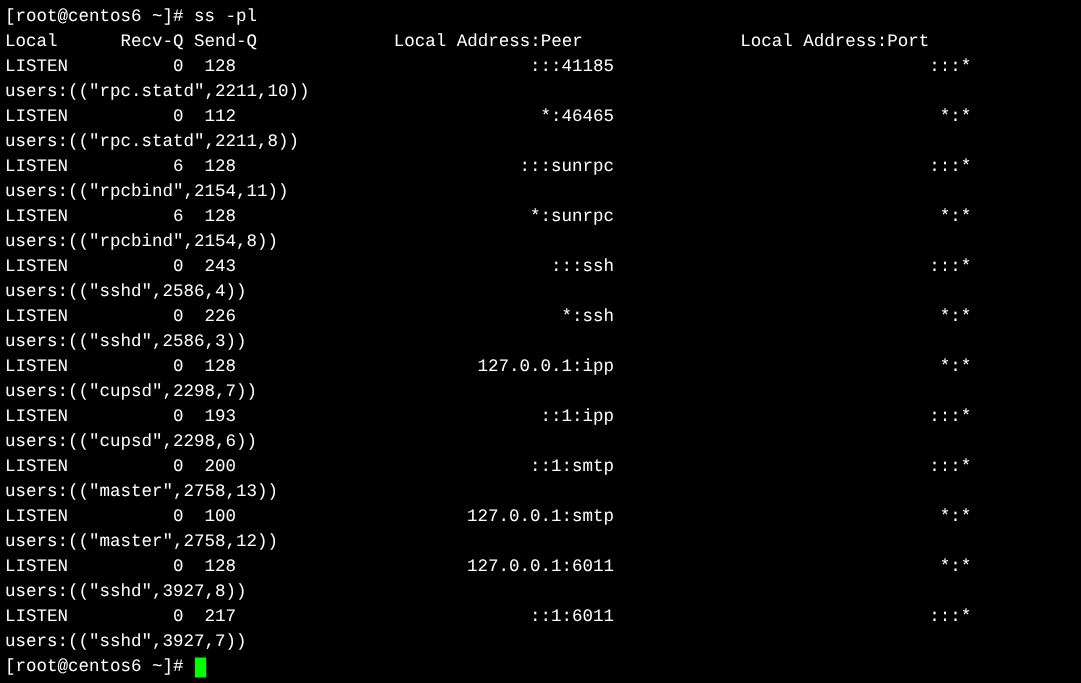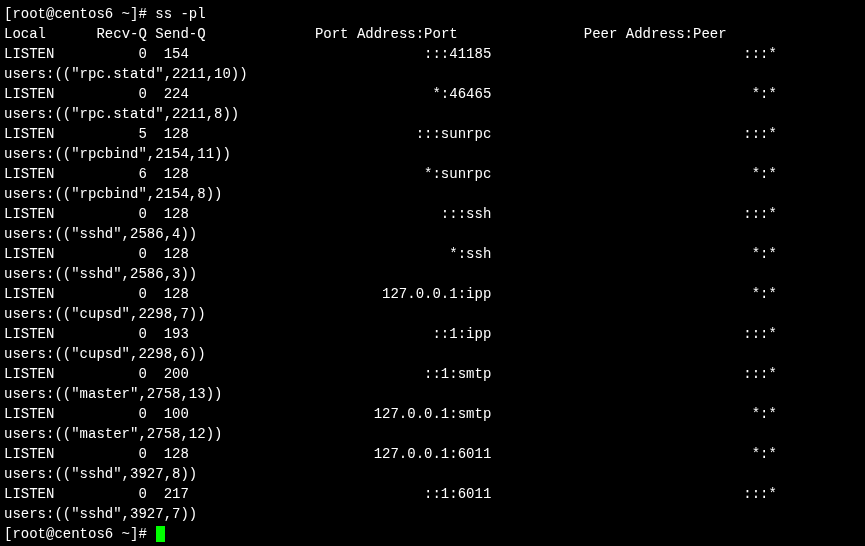--- a/index.html
+++ b/index.html
@@ -23,32 +23,32 @@
       display: inline-block;
       width: 9px;
       height: 16px;
       background: #00ff00;
       vertical-align: text-bottom;
       margin-left: 1px;
     }
   </style>
 </head>
 <body><div><span><span>[root@centos6 ~]# </span><span>ss -pl</span></span>
-<span><span>Local</span>      <span>Recv-Q</span> <span>Send-Q</span>             <span>Port Address:Port</span>               <span>Peer Address:Peer</span></span>
-<span>LISTEN          0  154                            :::41185                              :::*</span>
+<span><span>Local</span>      <span>Recv-Q</span> <span>Send-Q</span>             <span>Local Address:Peer</span>               <span>Local Address:Port</span></span>
+<span>LISTEN          0  128                            :::41185                              :::*</span>
 <span>users:(("rpc.statd",2211,10))</span>
-<span>LISTEN          0  224                             *:46465                               *:*</span>
+<span>LISTEN          0  112                             *:46465                               *:*</span>
 <span>users:(("rpc.statd",2211,8))</span>
-<span>LISTEN          5  128                           :::sunrpc                              :::*</span>
+<span>LISTEN          6  128                           :::sunrpc                              :::*</span>
 <span>users:(("rpcbind",2154,11))</span>
 <span>LISTEN          6  128                            *:sunrpc                               *:*</span>
 <span>users:(("rpcbind",2154,8))</span>
-<span>LISTEN          0  128                              :::ssh                              :::*</span>
+<span>LISTEN          0  243                              :::ssh                              :::*</span>
 <span>users:(("sshd",2586,4))</span>
-<span>LISTEN          0  128                               *:ssh                               *:*</span>
+<span>LISTEN          0  226                               *:ssh                               *:*</span>
 <span>users:(("sshd",2586,3))</span>
 <span>LISTEN          0  128                       127.0.0.1:ipp                               *:*</span>
 <span>users:(("cupsd",2298,7))</span>
 <span>LISTEN          0  193                             ::1:ipp                              :::*</span>
 <span>users:(("cupsd",2298,6))</span>
 <span>LISTEN          0  200                            ::1:smtp                              :::*</span>
 <span>users:(("master",2758,13))</span>
 <span>LISTEN          0  100                      127.0.0.1:smtp                               *:*</span>
 <span>users:(("master",2758,12))</span>
 <span>LISTEN          0  128                      127.0.0.1:6011                               *:*</span>

